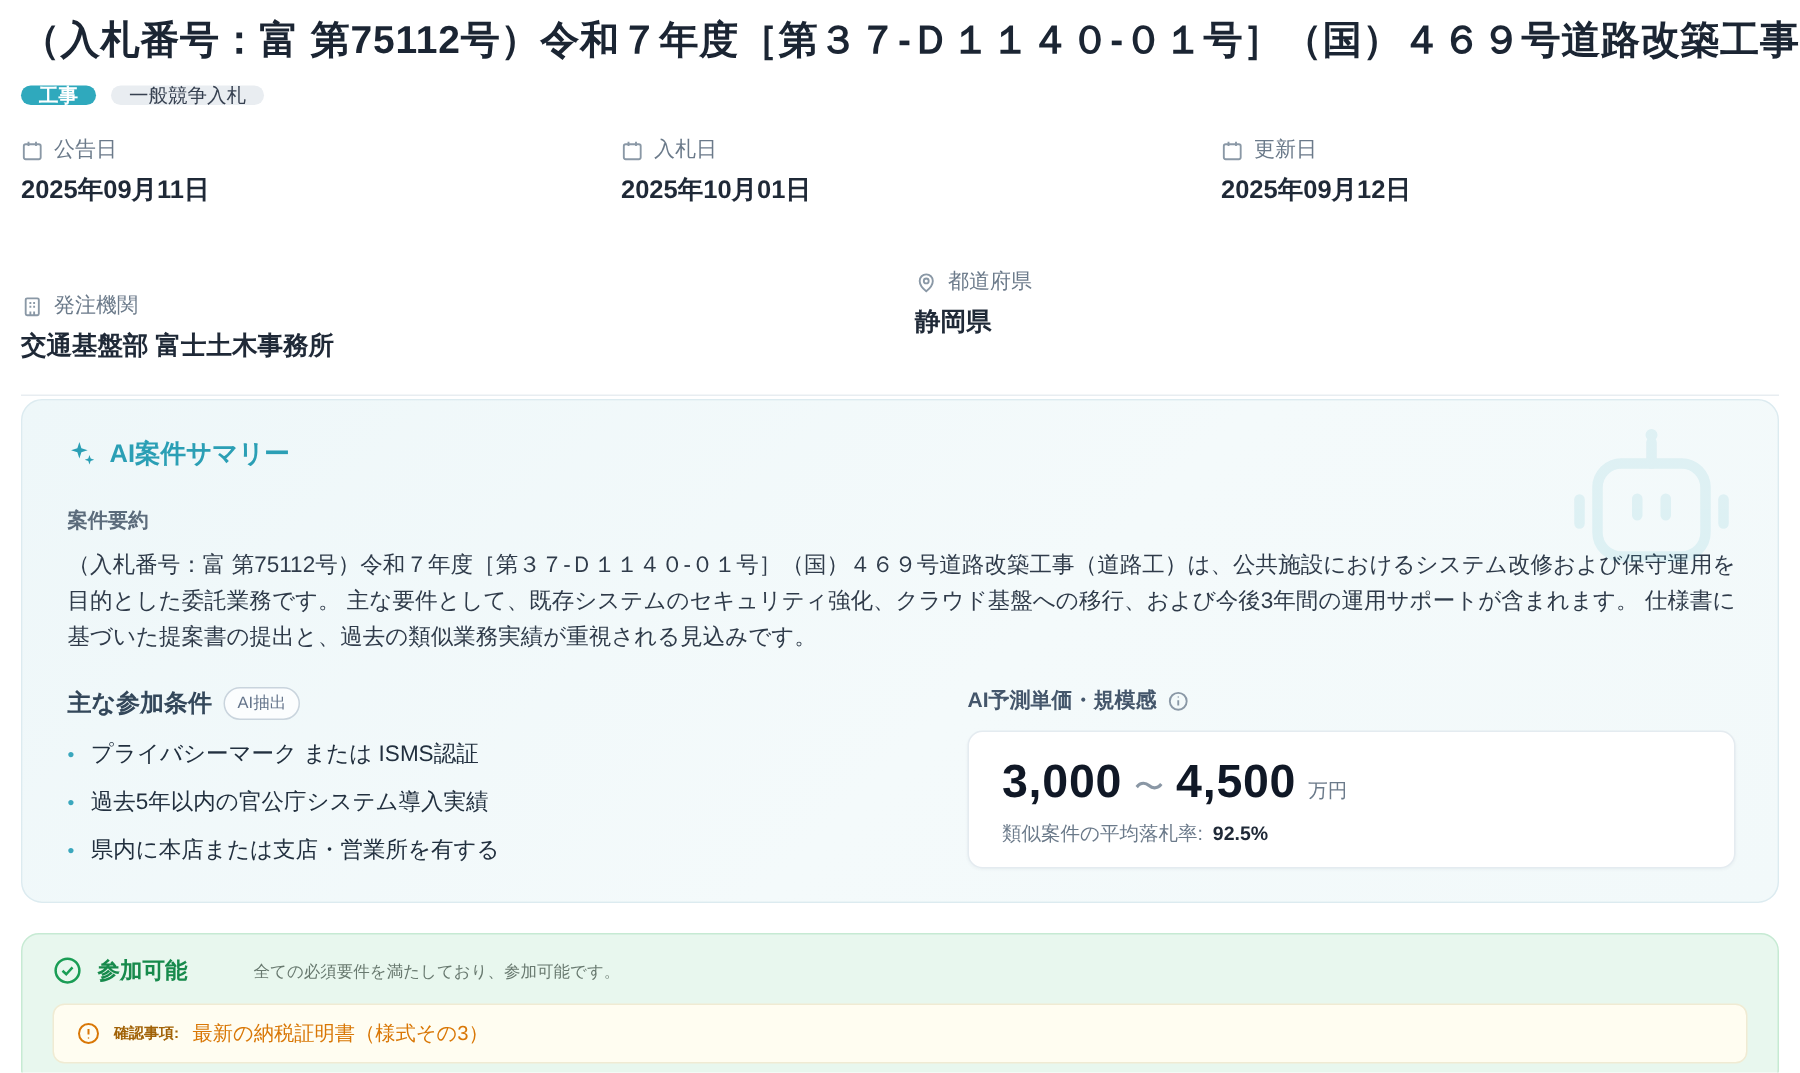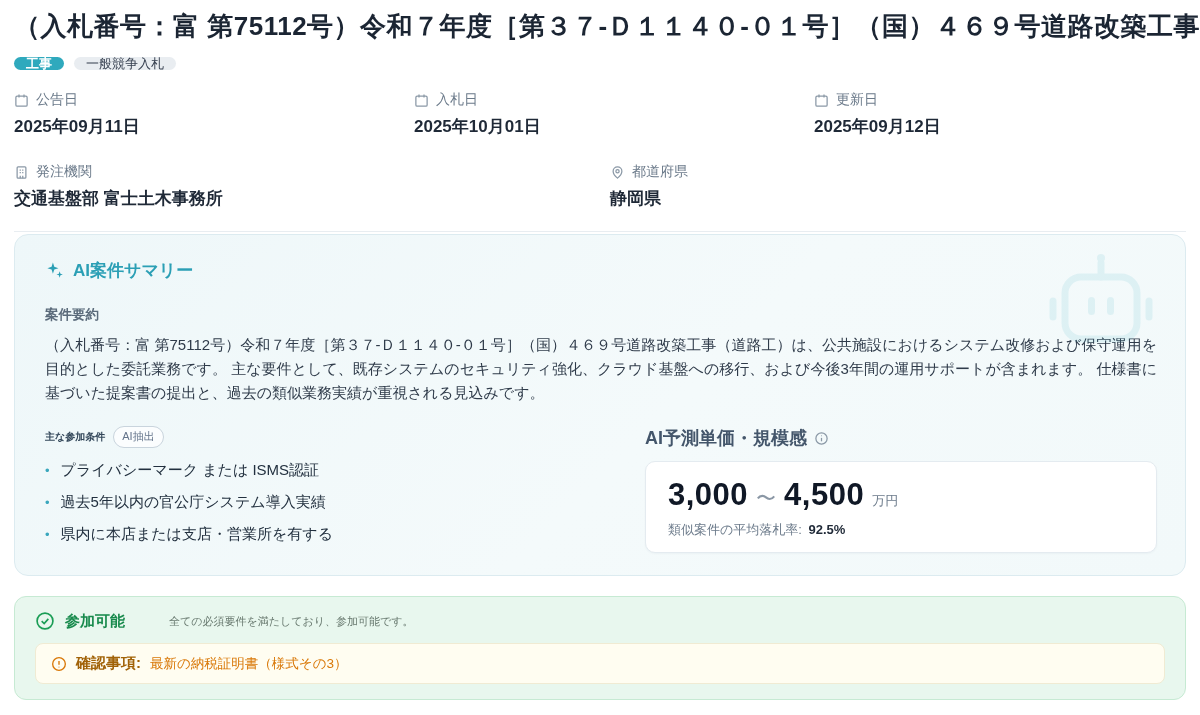--- a/index.html
+++ b/index.html
@@ -31,21 +31,21 @@
     font-weight: 600;
   }
   .badge-category { background: #2fa9bd; color: #ffffff; }
   .badge-method { background: #e9edf1; color: #374151; font-weight: 500; }
 
   
   .meta-row { display: flex; margin-top: 21px; align-items: center; }
   .meta-row-2 { margin-top: 25px; }
   .meta-cell-1 { width: 400px; }
   .meta-cell-2 { width: 400px; }
-  .meta-cell-w { width: 596px; }
+  .meta-cell-w { width: 596px; margin-top: 32px; }
   .meta-label {
     display: flex; align-items: center; gap: 7px;
     font-size: 14px; color: #6b7a8a;
   }
   .meta-label svg { flex: 0 0 auto; }
   .meta-value {
     margin-top: 6px;
     font-size: 17px;
     font-weight: 700;
     color: #1f2937;
@@ -85,40 +85,40 @@
     line-height: 24px;
     color: #2f3b4a;
     text-align: justify;
   }
 
   .ai-columns { display: flex; margin-top: 17px; gap: 40px; }
   .ai-col-left { width: 560px; flex: 0 0 auto; }
   .ai-col-right { flex: 1; }
 
   .cond-head { display: flex; align-items: center; gap: 8px; margin-top: 4px; }
-  .cond-label { font-size: 10px; font-weight: 700; color: #33475a; }
+  .cond-label { font-size: 16px; font-weight: 700; color: #33475a; }
   .pill-badge {
     border: 1px solid #c9d4dd;
     border-radius: 999px;
     background: #fbfdfe;
     color: #64748b;
     font-size: 11px;
     padding: 2px 8px 3px 8px;
   }
   .cond-list { list-style: none; }
   .cond-item {
     display: flex; align-items: baseline;
     margin-top: 13px;
     font-size: 15px;
     color: #22303f;
   }
   .cond-bullet { color: #3aa7bd; font-size: 13px; margin-right: 11px; }
 
   .est-head { display: flex; align-items: center; gap: 7px; margin-top: 4px; }
-  .est-label { font-size: 18px; font-weight: 700; color: #44566b; }
+  .est-label { font-size: 14px; font-weight: 700; color: #44566b; }
   .est-card {
     margin-top: 11px;
     background: #ffffff;
     border: 1px solid #e4ebf0;
     border-radius: 10px;
     padding: 15px 22px 13px 22px;
     box-shadow: 0 1px 2px rgba(30,60,80,0.04);
   }
   .est-range { display: flex; align-items: baseline; }
   .est-num { font-size: 31px; font-weight: 800; color: #101826; letter-spacing: 0.5px; }
@@ -139,21 +139,21 @@
   .status-label { font-size: 15px; font-weight: 700; color: #178a4c; }
   .status-text { font-size: 11px; color: #68796f; margin-left: 34px; }
   .confirm-banner {
     margin-top: 12px;
     background: #fffdf1;
     border: 1px solid #f0ebd3;
     border-radius: 8px;
     padding: 10px 15px;
     display: flex; align-items: center; gap: 9px;
   }
-  .confirm-label { font-size: 15px; font-weight: 700; color: #a16207; }
+  .confirm-label { font-size: 10px; font-weight: 700; color: #a16207; }
   .confirm-value { font-size: 13.5px; color: #d97706; }
 
   .icon-green { color: #1a9d55; }
   .icon-amber { color: #d97706; }
   .icon-gray { color: #8a98a6; }
 </style>
 </head>
 <body>
 
 <div class="page">

